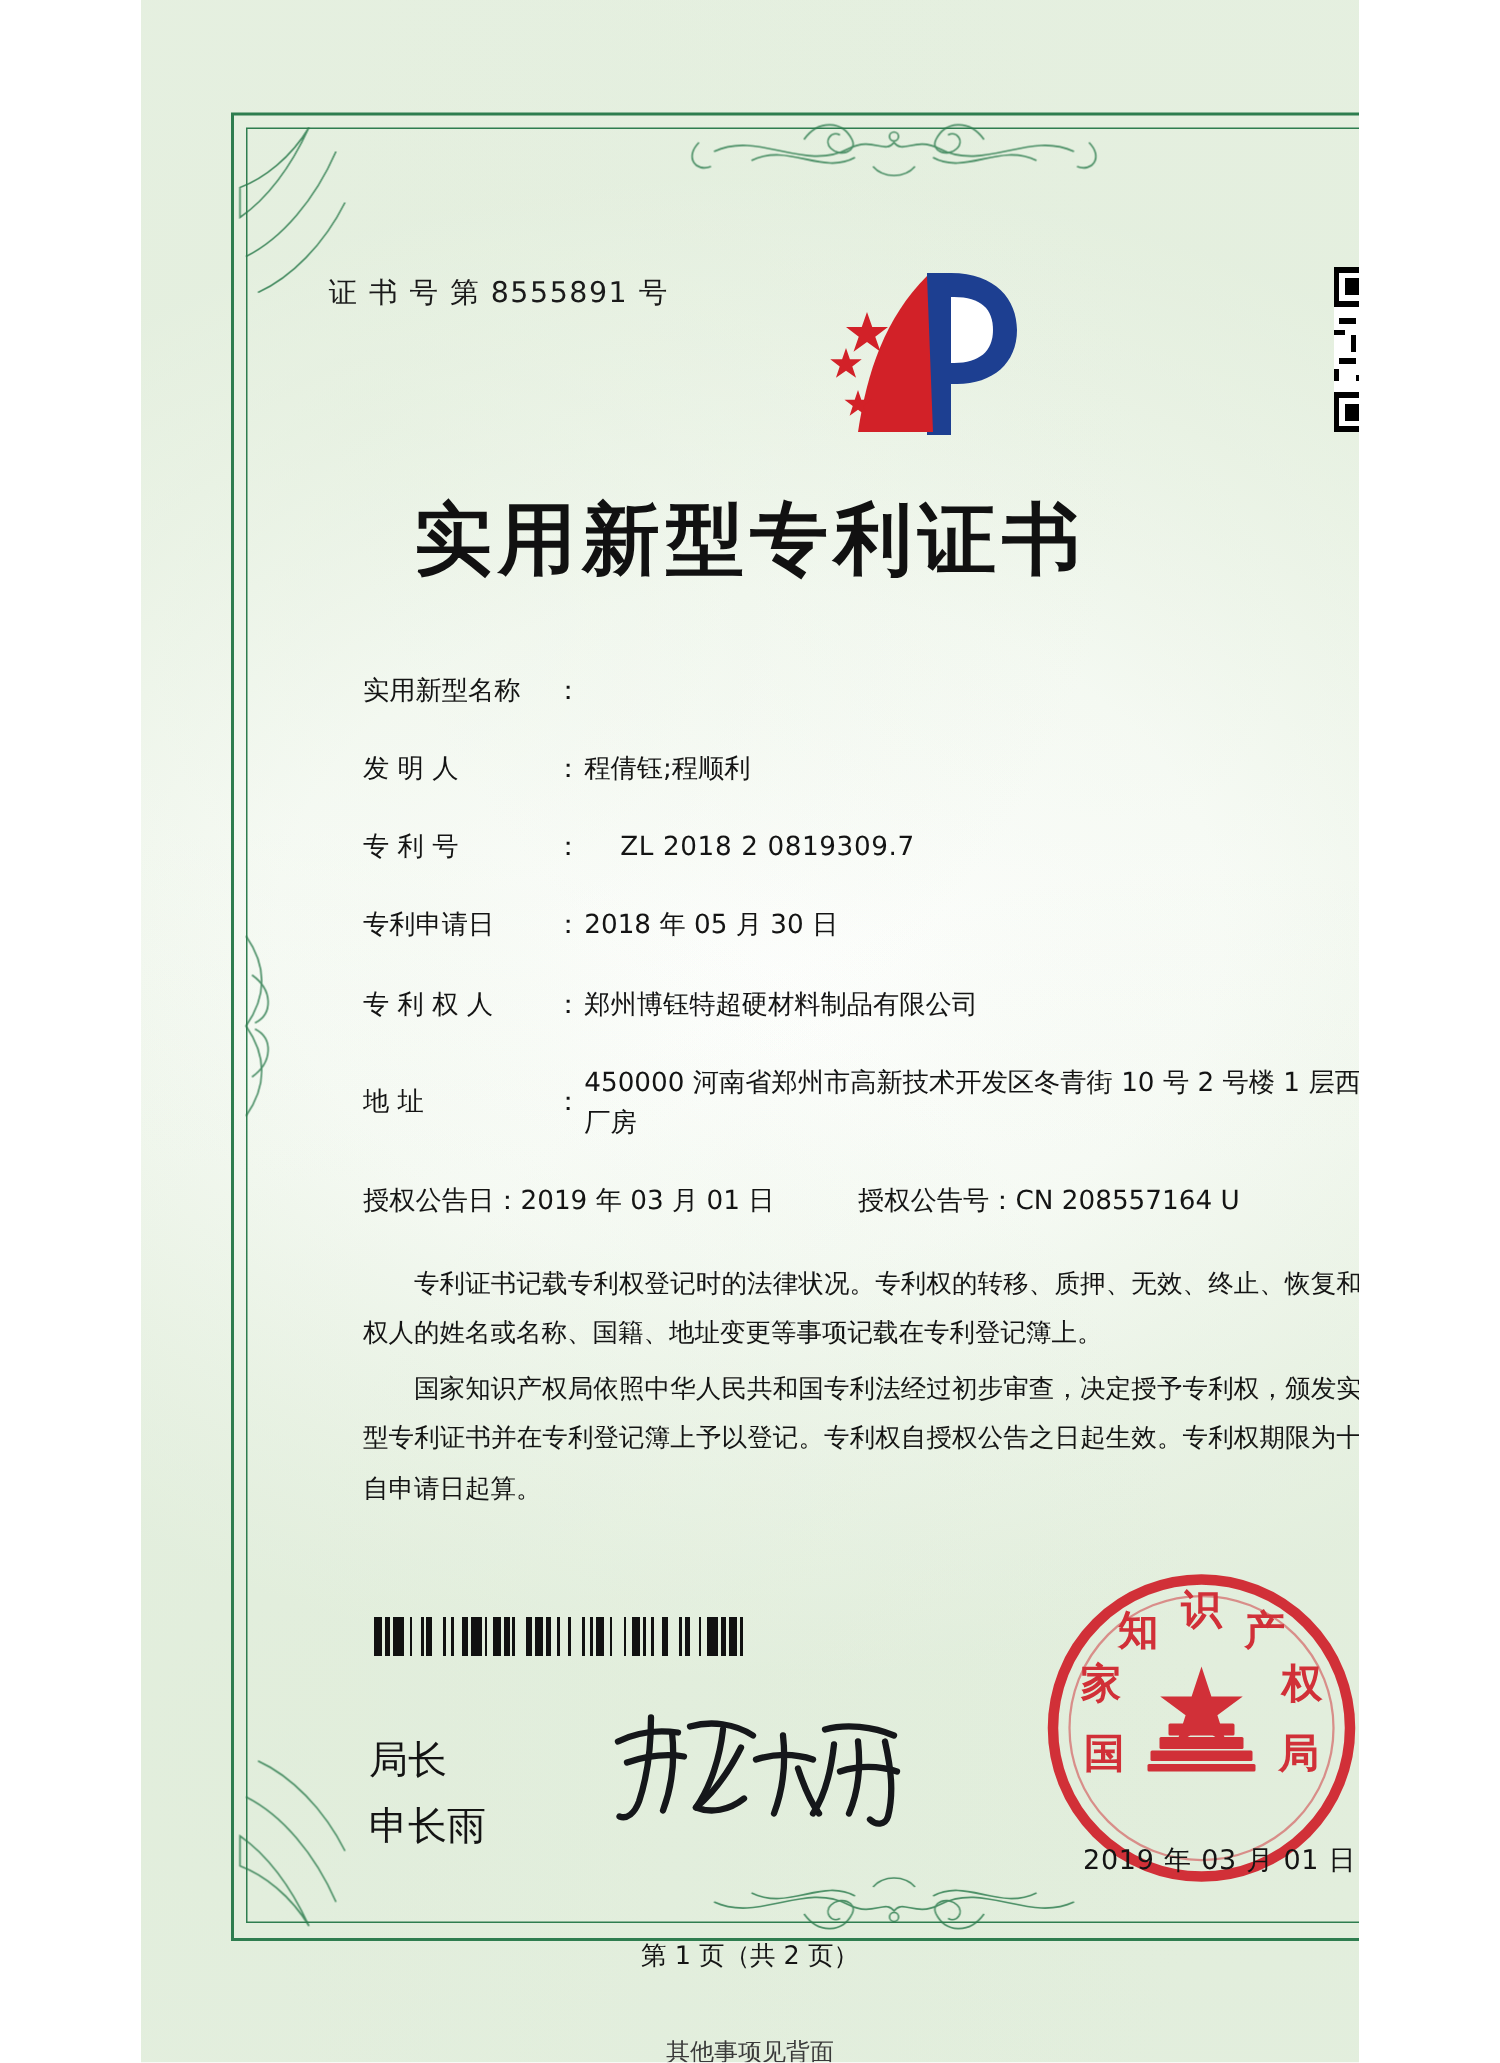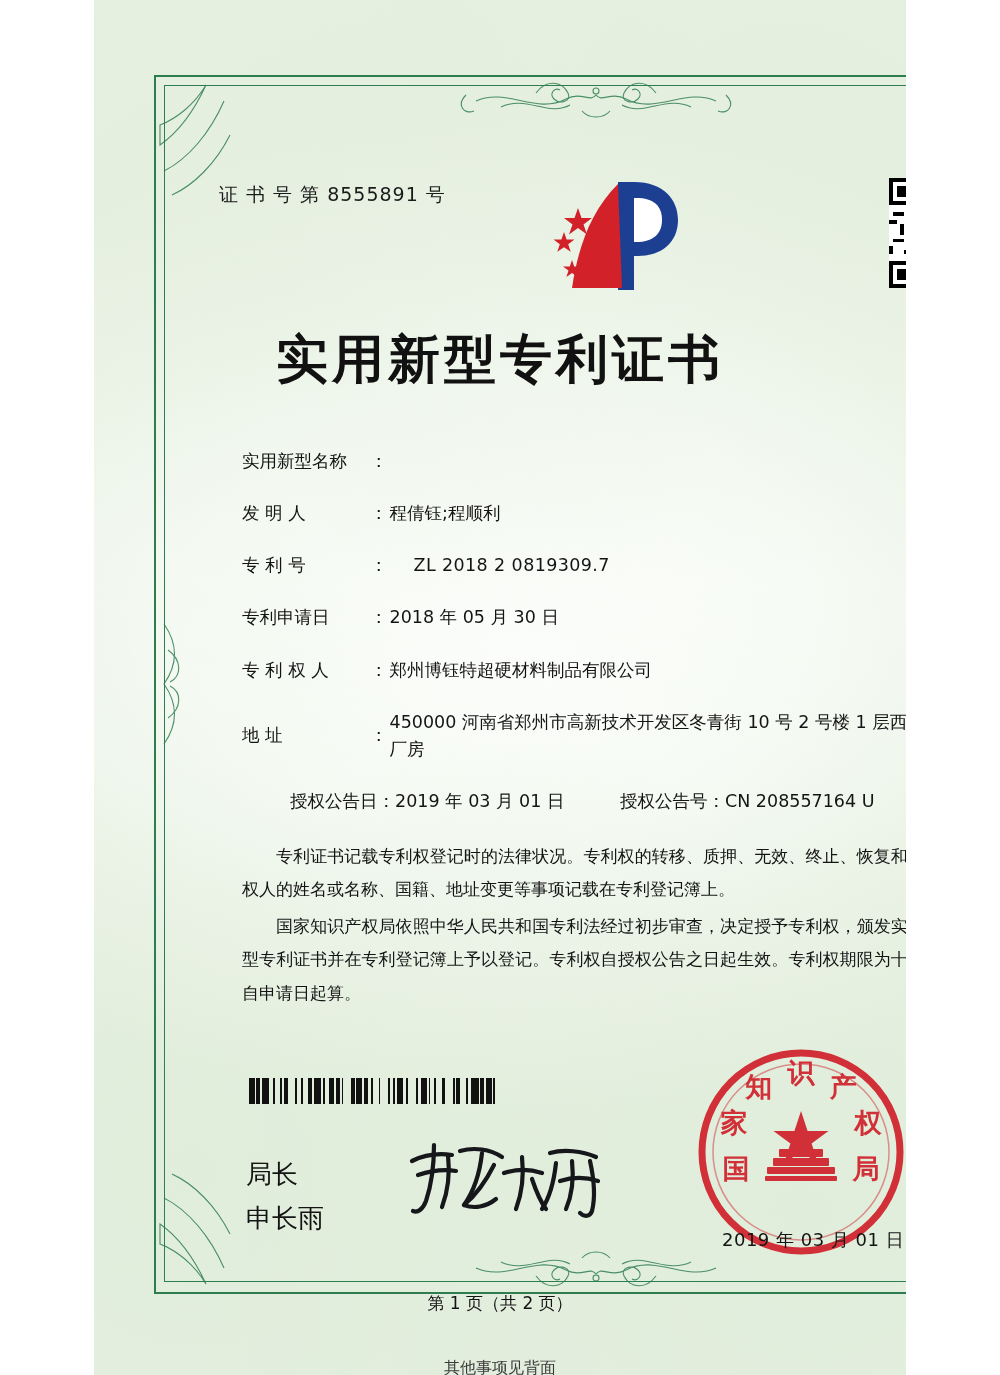--- a/index.html
+++ b/index.html
@@ -126,21 +126,20 @@
   .field-value.spaced {
     letter-spacing: 0.4px;
     margin-left: 24px;
   }
 
   .pub-row {
     display: flex;
     margin-bottom: 18px;
     font-size: 17.5px;
     line-height: 1.55;
-    margin-left: 48px;
   }
   .pub-left { flex: 0 0 330px; display: flex; }
   .pub-right { flex: 1 1 auto; display: flex; }
   .pub-label { white-space: nowrap; }
 
   
   .body-text {
     position: absolute;
     left: 148px;
     top: 840px;

